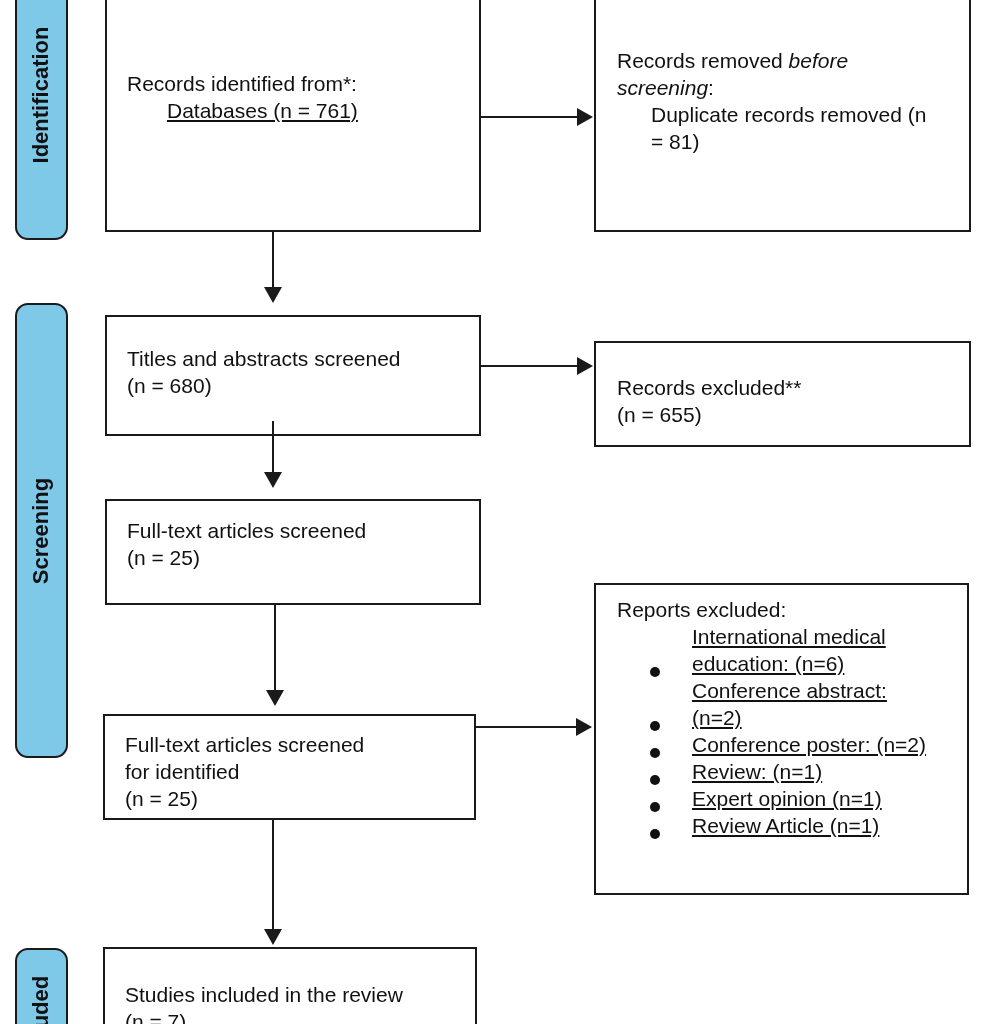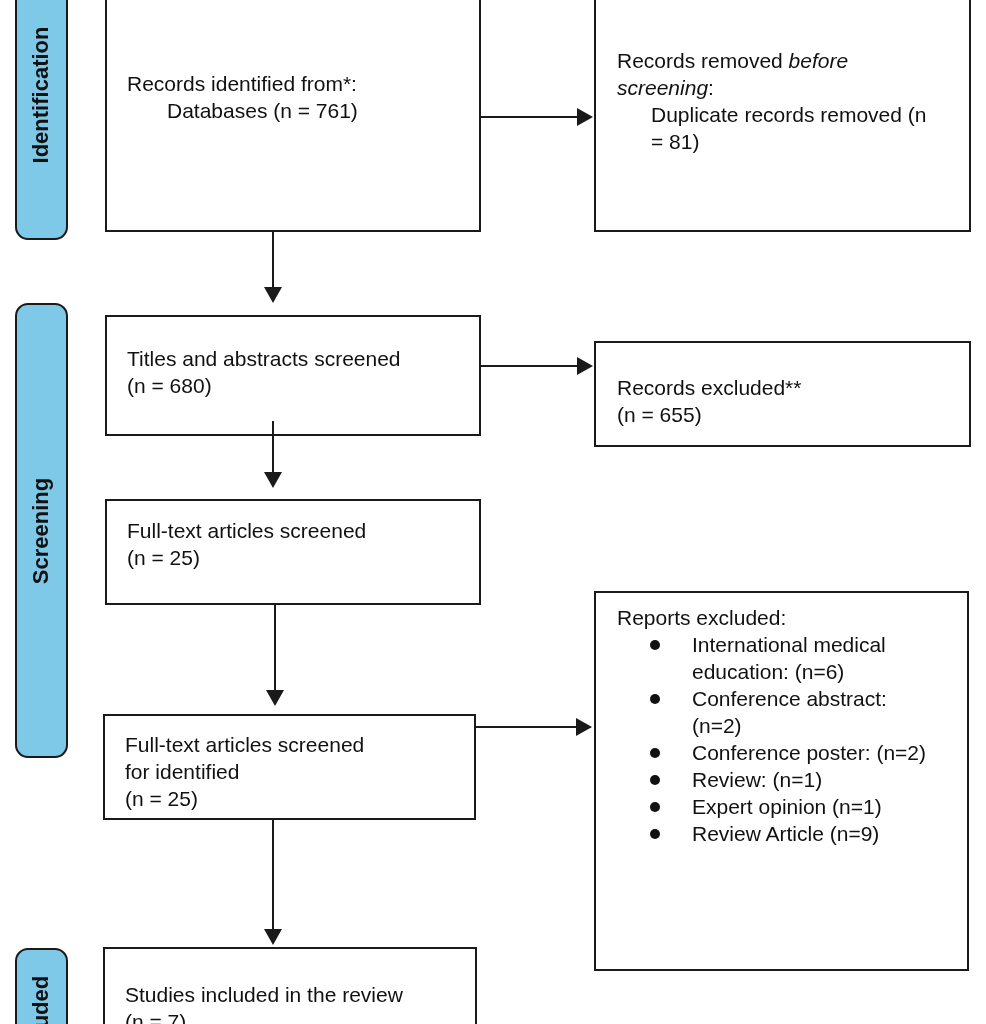--- a/index.html
+++ b/index.html
@@ -41,35 +41,35 @@
   
   .fbox {
     position: absolute;
     background: #ffffff;
     border: 2px solid #1a1a1a;
     font-size: 21px;
     line-height: 27px;
   }
   .t { white-space: normal; }
   .pre { white-space: pre; }
-  .indent40 { padding-left: 40px; }
+  .indent40 { padding-left: 40px; text-decoration: underline; }
   .indent34 { padding-left: 34px; }
   .it { font-style: italic; }
 
   #box-identified  { left: 105px; top: -50px;  width: 376px; height: 282px; padding: 118px 15px 0 20px; }
   #box-removed     { left: 594px; top: -50px;  width: 377px; height: 282px; padding: 95px 45px 0 21px; }
   #box-titles      { left: 105px; top: 315px;  width: 376px; height: 121px; padding: 28px 15px 0 20px; }
   #box-excluded    { left: 594px; top: 315px;  width: 377px; height: 106px; padding: 31px 15px 0 21px; margin-top: 26px; }
   #box-fulltext    { left: 105px; top: 499px;  width: 376px; height: 106px; padding: 16px 15px 0 20px; }
   #box-eligibility { left: 103px; top: 714px;  width: 373px; height: 106px; padding: 15px 15px 0 20px; }
-  #box-reports     { left: 594px; top: 583px;  width: 375px; height: 380px; padding: 11px 12px 0 21px; margin-top: 8px; }
+  #box-reports     { left: 594px; top: 583px;  width: 375px; height: 312px; padding: 11px 12px 0 21px; }
   #box-included    { left: 103px; top: 947px;  width: 374px; height: 130px; padding: 32px 15px 0 20px; }
 
   
-  .bullet { display: flex; align-items: flex-start; }
+  .bullet { display: flex; align-items: flex-end; text-decoration: underline; }
   .dot {
     flex: 0 0 auto;
     width: 10px; height: 10px;
     margin: 9px 0 0 33px;
     border-radius: 50%;
     background: #111111;
   }
   .btxt { margin-left: 32px; white-space: pre; }
 
   
@@ -154,21 +154,21 @@
     <div class="bullet">
       <span class="dot"></span>
       <span class="btxt">Review: (n=1)</span>
     </div>
     <div class="bullet">
       <span class="dot"></span>
       <span class="btxt">Expert opinion (n=1)</span>
     </div>
     <div class="bullet">
       <span class="dot"></span>
-      <span class="btxt">Review Article (n=9)</span>
+      <span class="btxt">Review Article (n=1)</span>
     </div>
   </div>
 
   <div class="fbox" id="box-included">
     <div class="t">Studies included in the review</div>
     <div class="t">(n = 7)</div>
   </div>
 
   <div class="hline" style="left:481px; top:116px; width:96px;"></div>
   <div class="arr-right" style="left:577px; top:108px;"></div>

